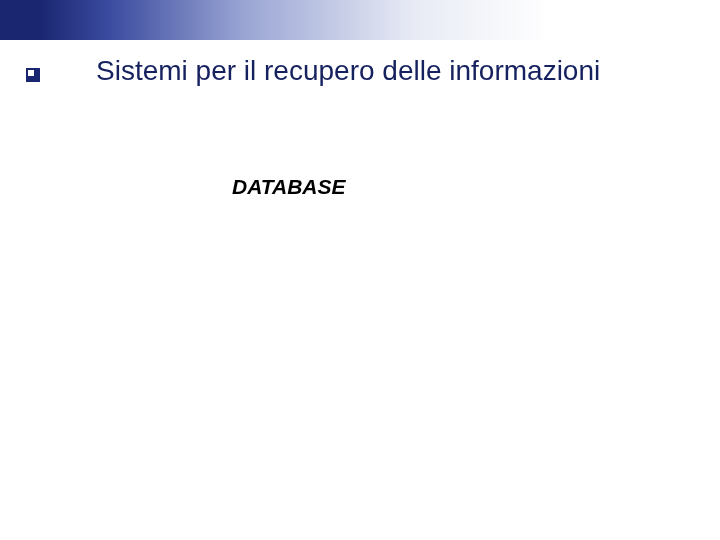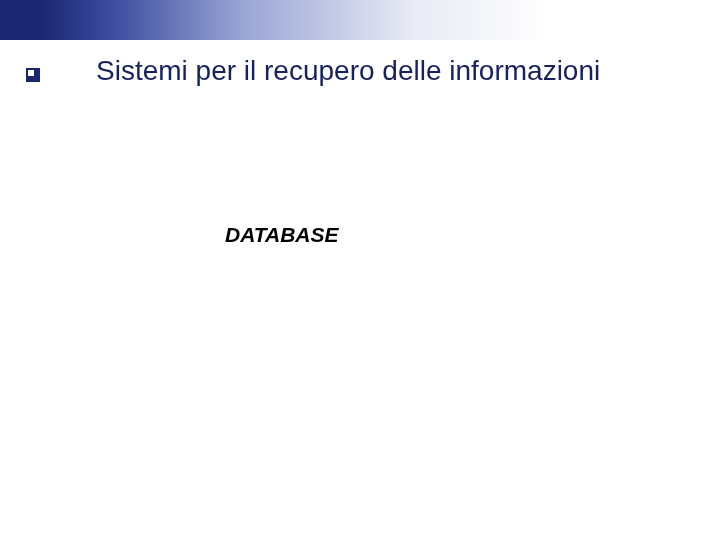--- a/index.html
+++ b/index.html
@@ -56,27 +56,26 @@
       left: 56px;
       top: 55px;
       font-size: 28px;
       font-weight: 400;
       color: #16215f;
       white-space: nowrap;
       margin-left: 40px;
     }
     .subtitle {
       position: absolute;
-      left: 225px;
+      left: 232px;
       top: 175px;
       font-size: 21px;
       font-weight: bold;
       font-style: italic;
       color: #000000;
-      margin-top: 48px;
     }
   </style>
 </head>
 <body>
 
 <div class="top-bar">
   <div class="top-bar-square"></div>
   <div class="top-bar-gradient"></div>
 </div>
 

